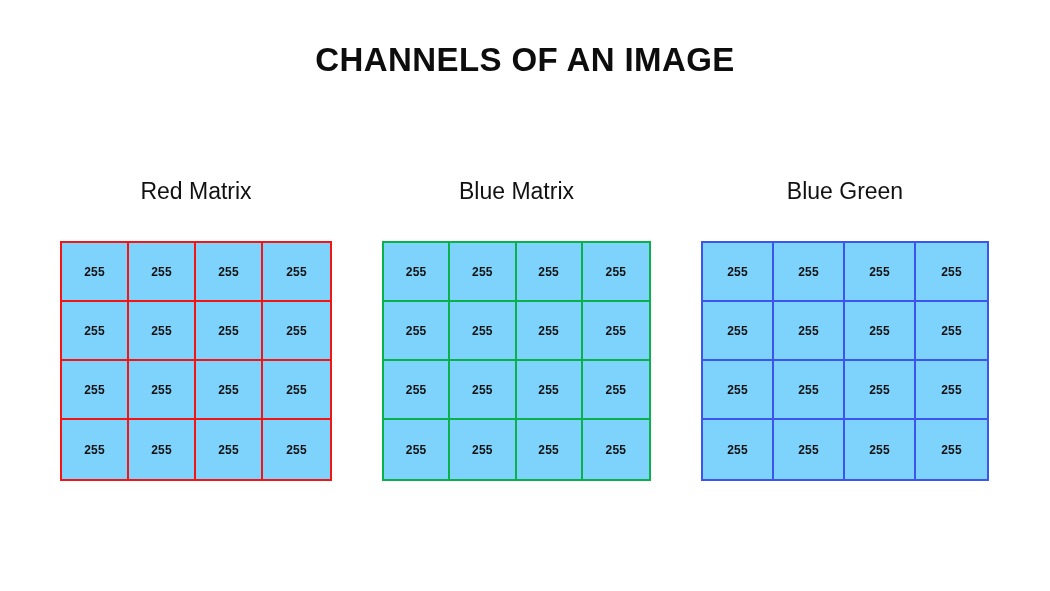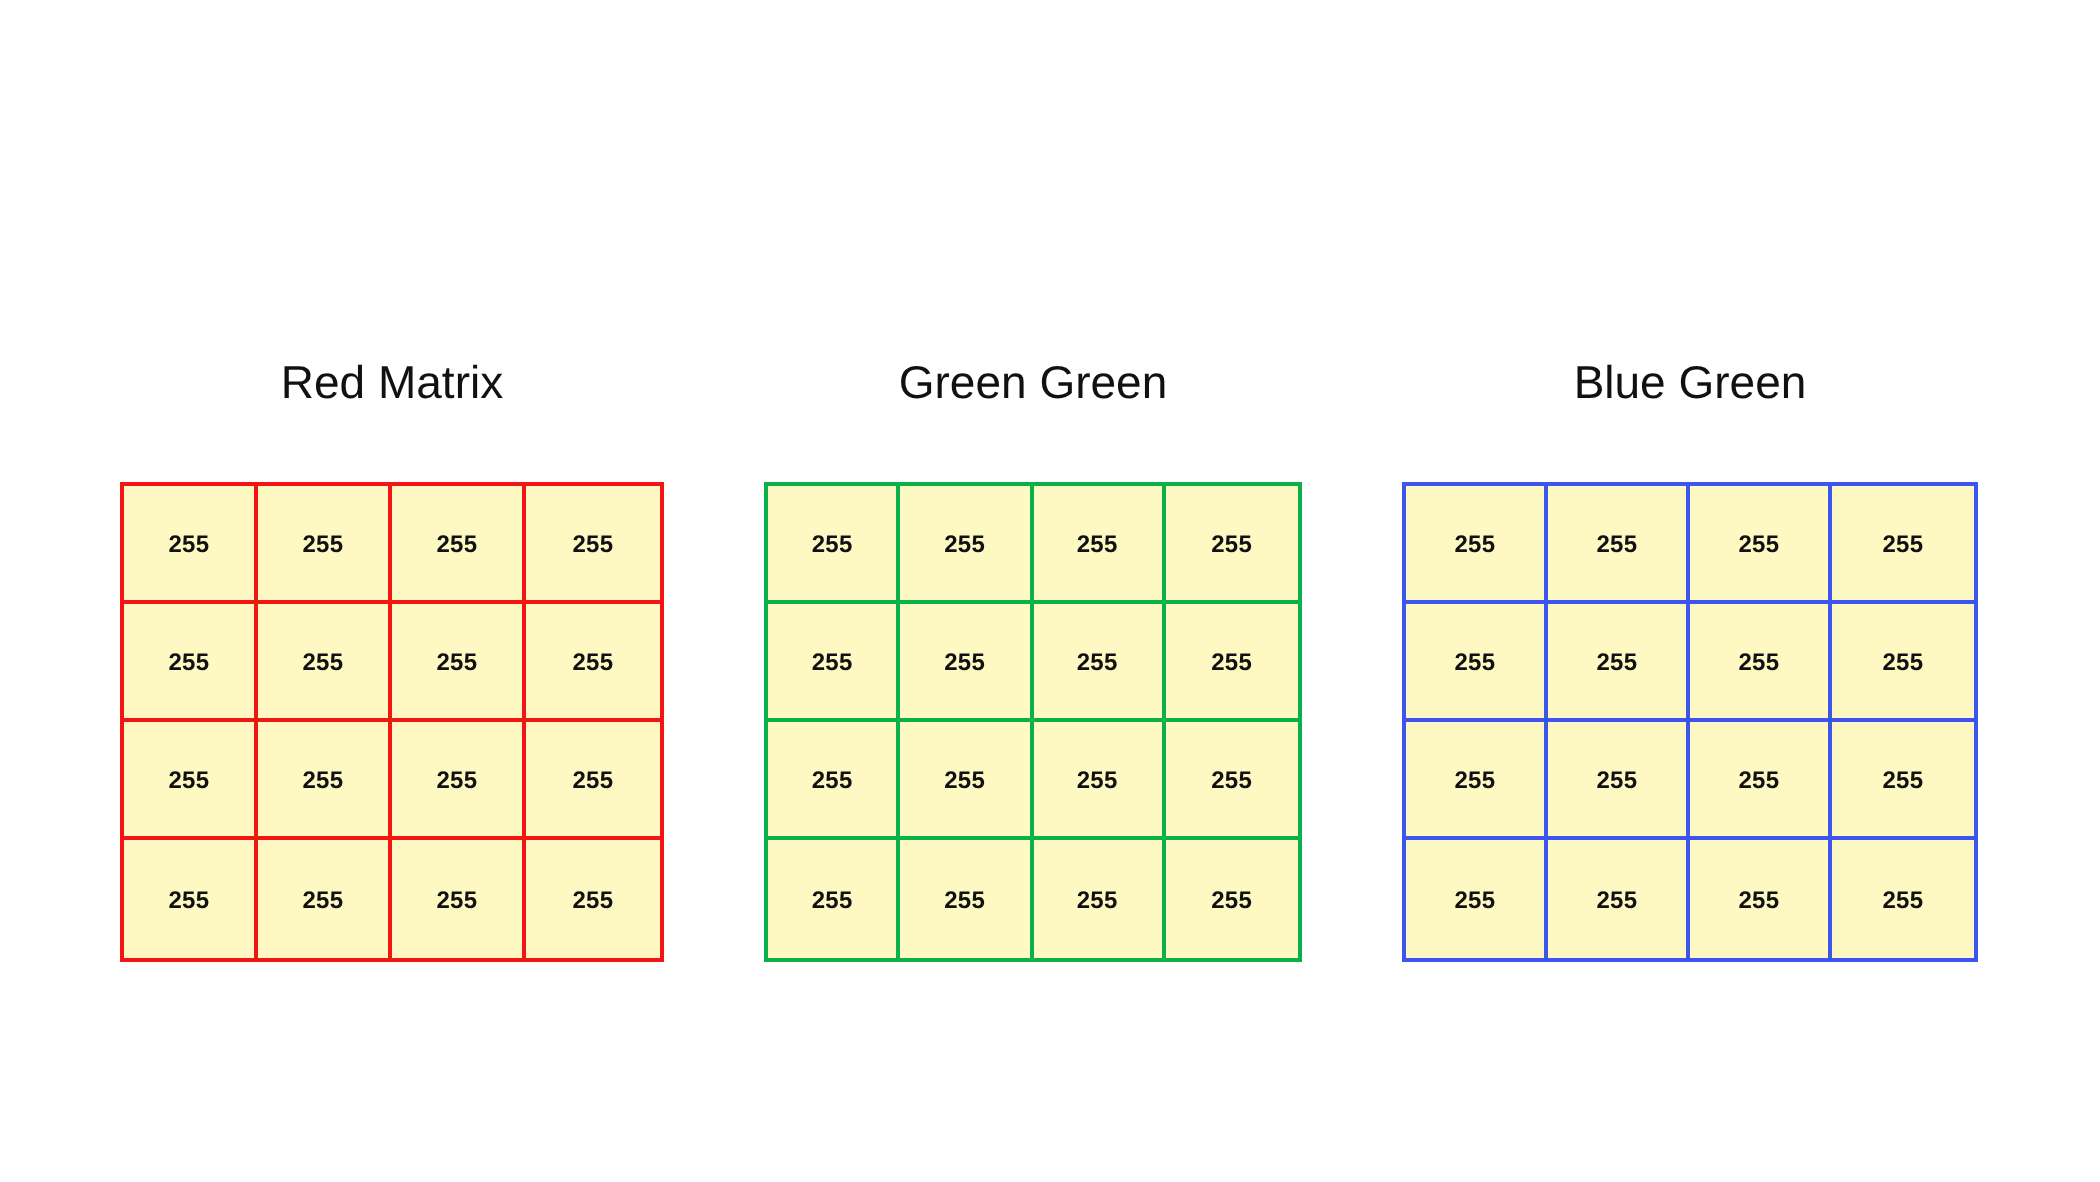--- a/index.html
+++ b/index.html
@@ -68,21 +68,21 @@
     display: grid;
     box-sizing: border-box;
     background: #ffffff;
   }
 
   .matrix-cell {
     box-sizing: border-box;
     display: flex;
     align-items: center;
     justify-content: center;
-    background: #fef9c3;
+    background: #7dd3fc;
     font-size: 12px;
     font-weight: bold;
     color: #111111;
     letter-spacing: 0.2px;
   }
 
   
   #block-red { left: 60px; top: 176px; width: 272px; }
   #grid-red  { width: 272px; height: 240px;
                grid-template-columns: repeat(4, 1fr);
@@ -110,20 +110,21 @@
   #grid-blue  { border: 2px solid #3b55ee; }
   #grid-blue .matrix-cell { border-right: 2px solid #3b55ee; border-bottom: 2px solid #3b55ee; }
   #grid-blue .matrix-cell.last-col { border-right: none; }
   #grid-blue .matrix-cell.last-row { border-bottom: none; }
 </style>
 </head>
 <body>
 
 <div class="page">
 
+  <div class="page-title">CHANNELS OF AN IMAGE</div>
 
   <div class="matrices">
 
     <div class="matrix-block" id="block-red">
       <div class="matrix-label">Red Matrix</div>
       <div class="matrix-grid" id="grid-red">
           <div class="matrix-cell">255</div>
           <div class="matrix-cell">255</div>
           <div class="matrix-cell">255</div>
           <div class="matrix-cell last-col">255</div>
@@ -136,21 +137,21 @@
           <div class="matrix-cell">255</div>
           <div class="matrix-cell last-col">255</div>
           <div class="matrix-cell last-row">255</div>
           <div class="matrix-cell last-row">255</div>
           <div class="matrix-cell last-row">255</div>
           <div class="matrix-cell last-col last-row">255</div>
         </div>
     </div>
 
     <div class="matrix-block" id="block-green">
-      <div class="matrix-label">Green Green</div>
+      <div class="matrix-label">Blue Matrix</div>
       <div class="matrix-grid" id="grid-green">
           <div class="matrix-cell">255</div>
           <div class="matrix-cell">255</div>
           <div class="matrix-cell">255</div>
           <div class="matrix-cell last-col">255</div>
           <div class="matrix-cell">255</div>
           <div class="matrix-cell">255</div>
           <div class="matrix-cell">255</div>
           <div class="matrix-cell last-col">255</div>
           <div class="matrix-cell">255</div>

